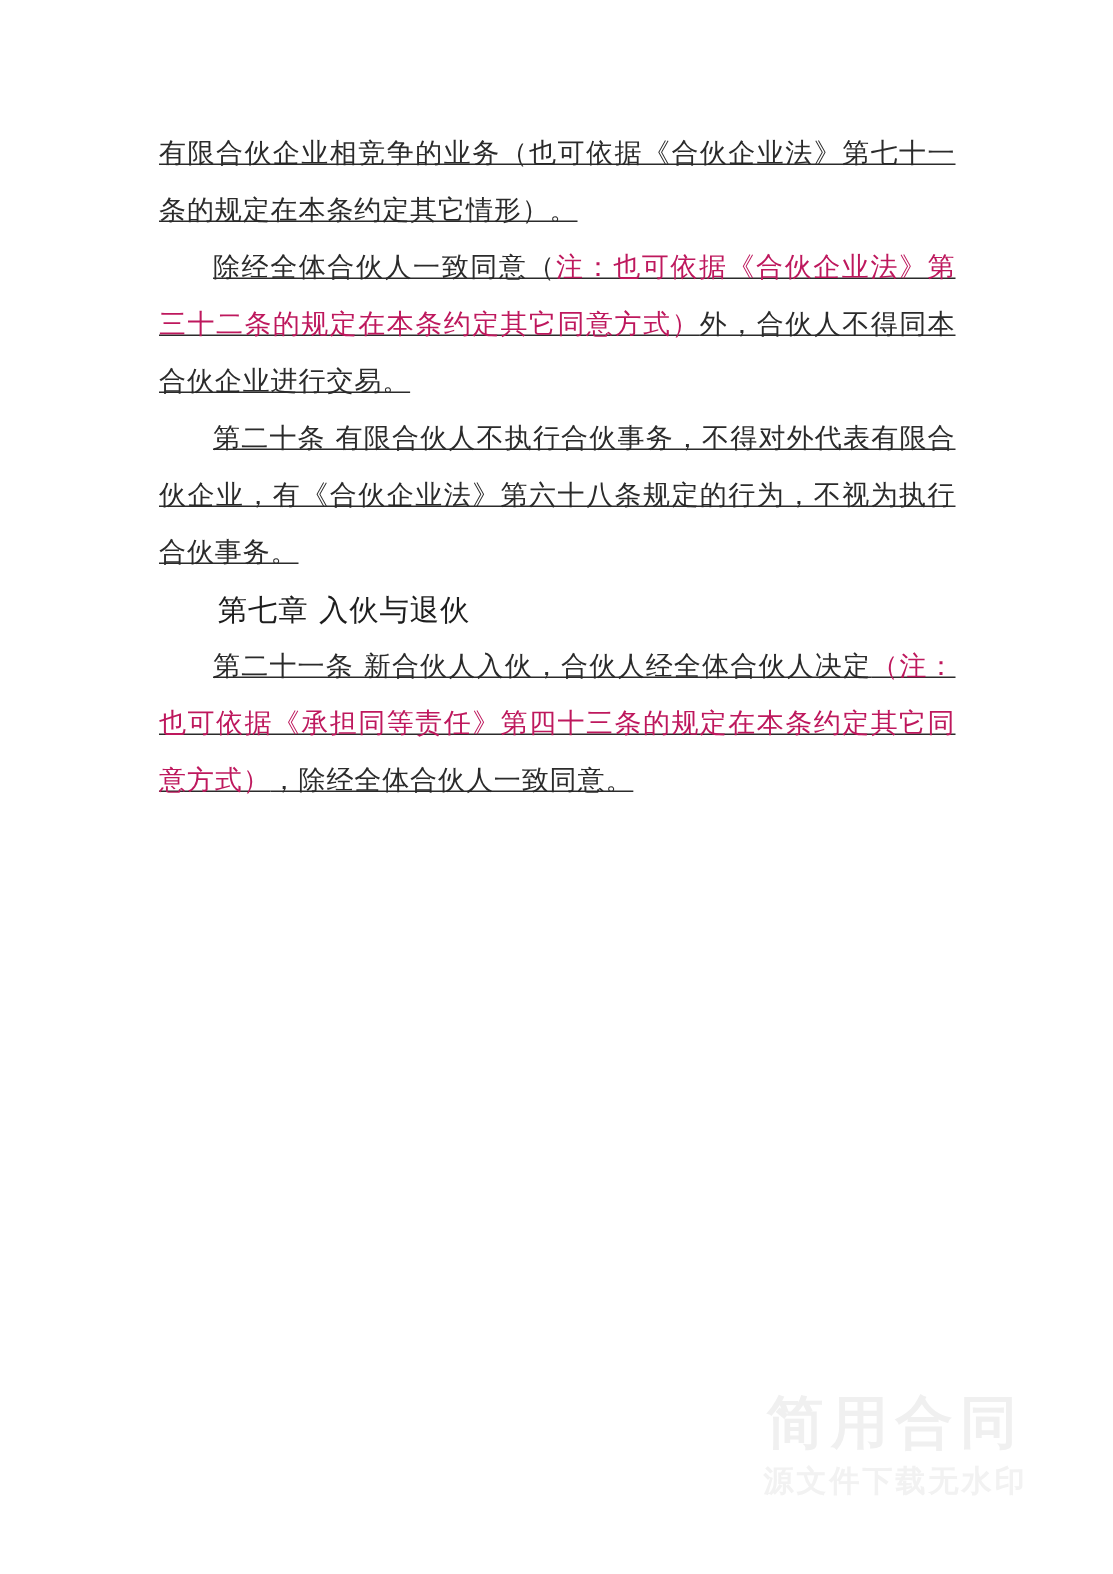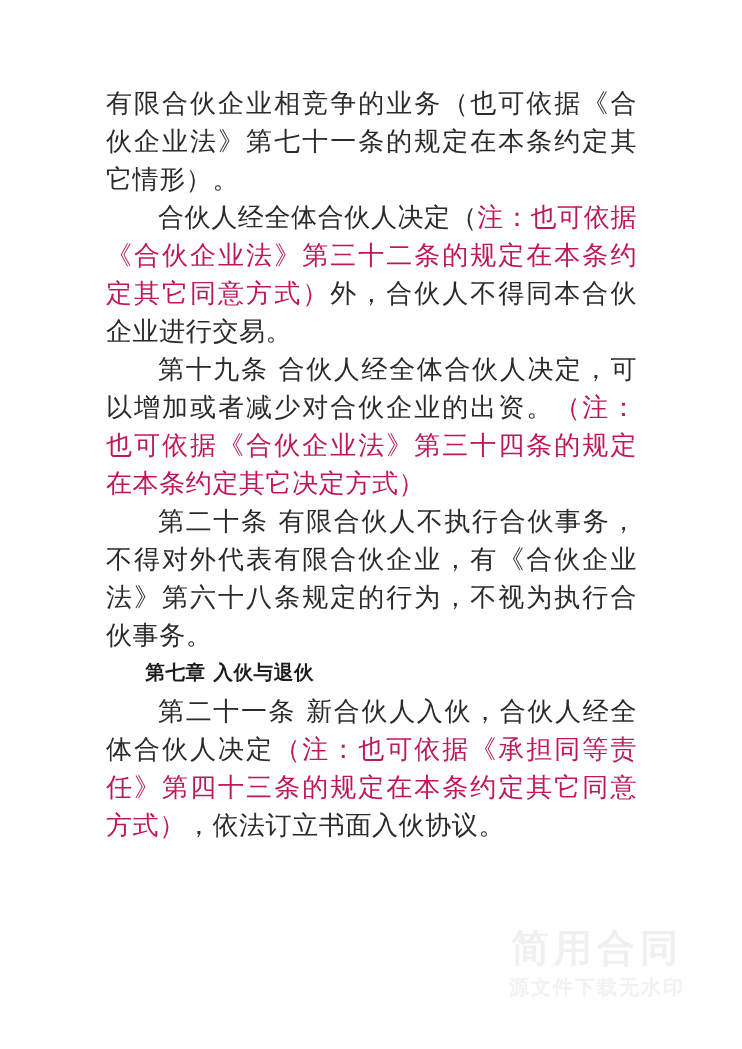--- a/index.html
+++ b/index.html
@@ -19,40 +19,41 @@
     box-sizing: border-box;
   }
   .doc-body {
     position: absolute;
     left: 106px;
     top: 84px;
     width: 531px;
   }
   .para {
     margin: 0;
-    font-size: 26px;
+    font-size: 18px;
     line-height: 38px;
     color: #2b2b2b;
     text-align: justify;
     text-justify: inter-character;
     letter-spacing: 0.6px;
     text-indent: 2em;
     font-weight: 400;
+    text-decoration: underline;
   }
   .para.no-indent {
     text-indent: 0;
   }
   .heading {
     margin: 0;
     font-size: 19.6px;
     line-height: 38px;
     color: #1d1d1d;
     letter-spacing: 0.6px;
     text-indent: 2em;
-    font-weight: 700;
+    font-weight: 400;
     font-family: "DejaVu Sans", "Liberation Sans", sans-serif;
   }
   .note {
     color: #be185d;
   }
   .watermark {
     position: absolute;
     right: 22px;
     bottom: 48px;
     width: 246px;
@@ -78,25 +79,24 @@
     margin-top: 2px;
   }
 </style>
 </head>
 <body>
 
 <div class="page">
 
   <div class="doc-body">
       <p class="para no-indent"><span>有限合伙企业相竞争的业务（也可依据《合伙企业法》第七十一条的规定在本条约定其它情形）。</span></p>
-      <p class="para"><span>合伙人经全体合伙人决定（</span><span class="note">注：也可依据《合伙企业法》第三十二条的规定在本条约定其它同意方式）</span><span>外，合伙人不得同本合伙企业进行交易。</span></p>
-      <p class="para"><span>第十九条  合伙人经全体合伙人决定，可以增加或者减少对合伙企业的出资。</span><span class="note">（注：也可依据《合伙企业法》第三十四条的规定在本条约定其它决定方式）</span></p>
+      <p class="para"><span>除经全体合伙人一致同意（</span><span class="note">注：也可依据《合伙企业法》第三十二条的规定在本条约定其它同意方式）</span><span>外，合伙人不得同本合伙企业进行交易。</span></p>
       <p class="para"><span>第二十条  有限合伙人不执行合伙事务，不得对外代表有限合伙企业，有《合伙企业法》第六十八条规定的行为，不视为执行合伙事务。</span></p>
       <p class="heading"><span>第七章  入伙与退伙</span></p>
-      <p class="para"><span>第二十一条  新合伙人入伙，合伙人经全体合伙人决定</span><span class="note">（注：也可依据《承担同等责任》第四十三条的规定在本条约定其它同意方式）</span><span>，依法订立书面入伙协议。</span></p>
+      <p class="para"><span>第二十一条  新合伙人入伙，合伙人经全体合伙人决定</span><span class="note">（注：也可依据《承担同等责任》第四十三条的规定在本条约定其它同意方式）</span><span>，除经全体合伙人一致同意。</span></p>
     </div>
 
   <div class="watermark">
     <div class="wm-main">简用合同</div>
     <div class="wm-sub">源文件下载无水印</div>
   </div>
 
 </div>
 
 </body></html>

